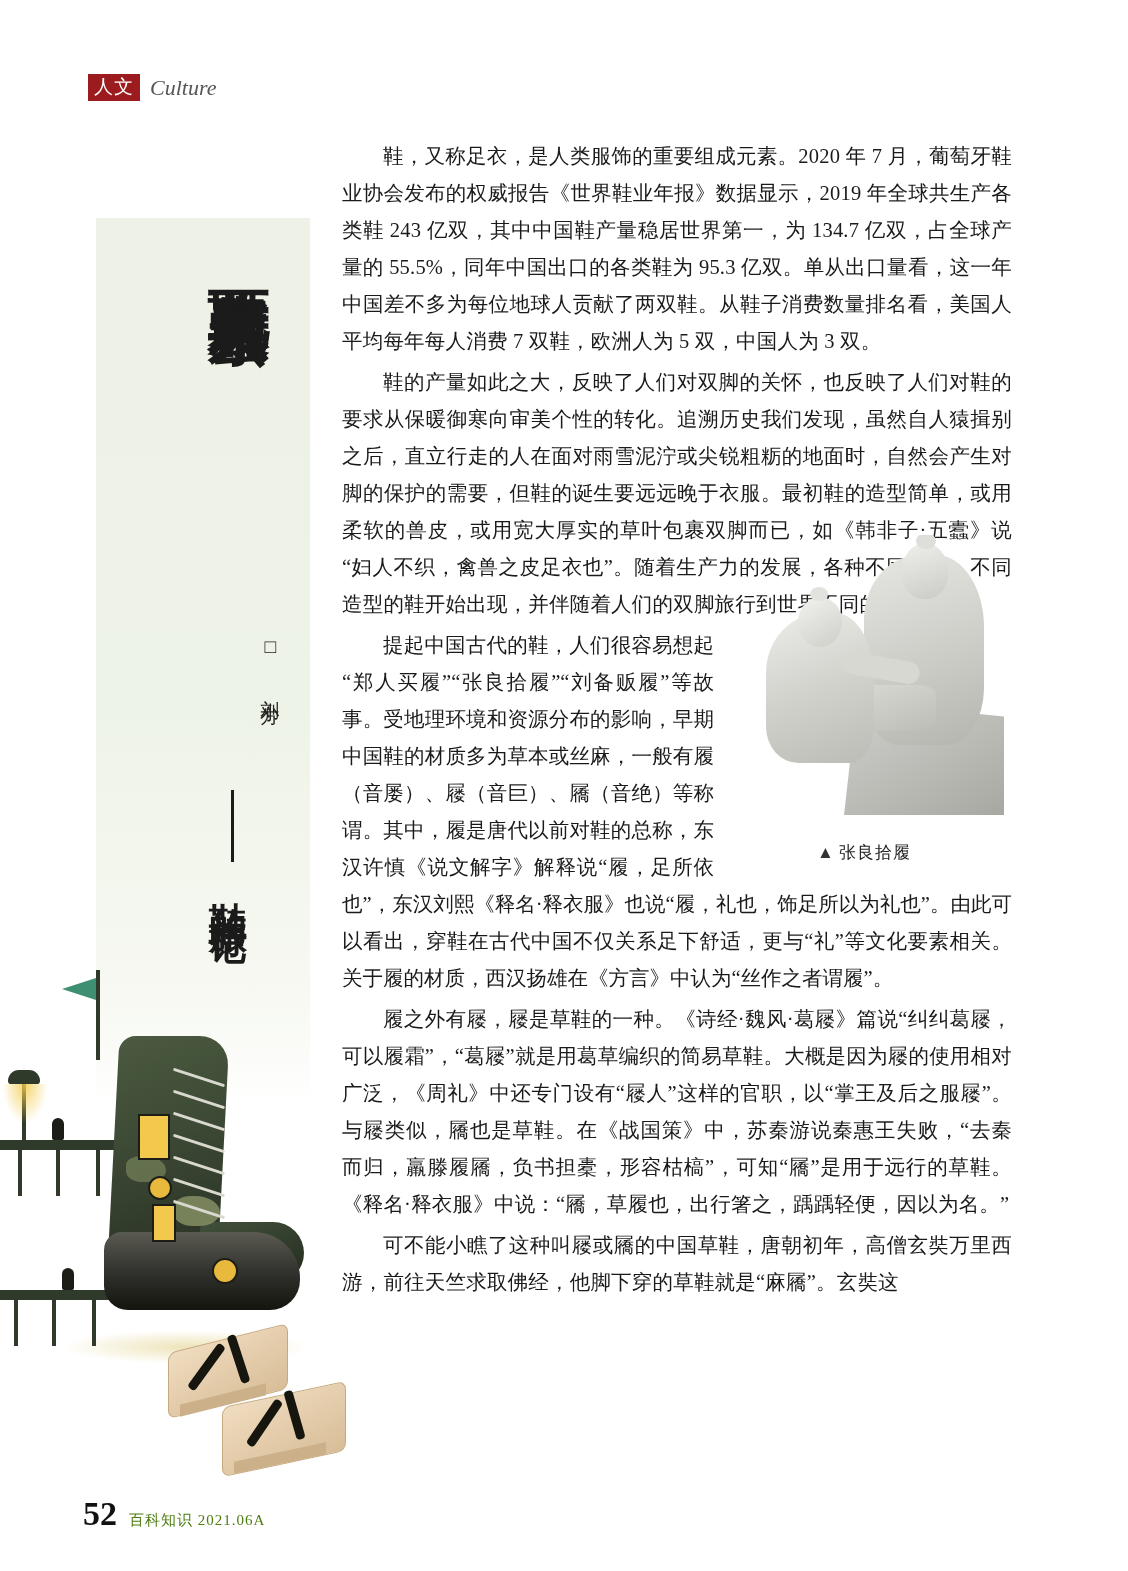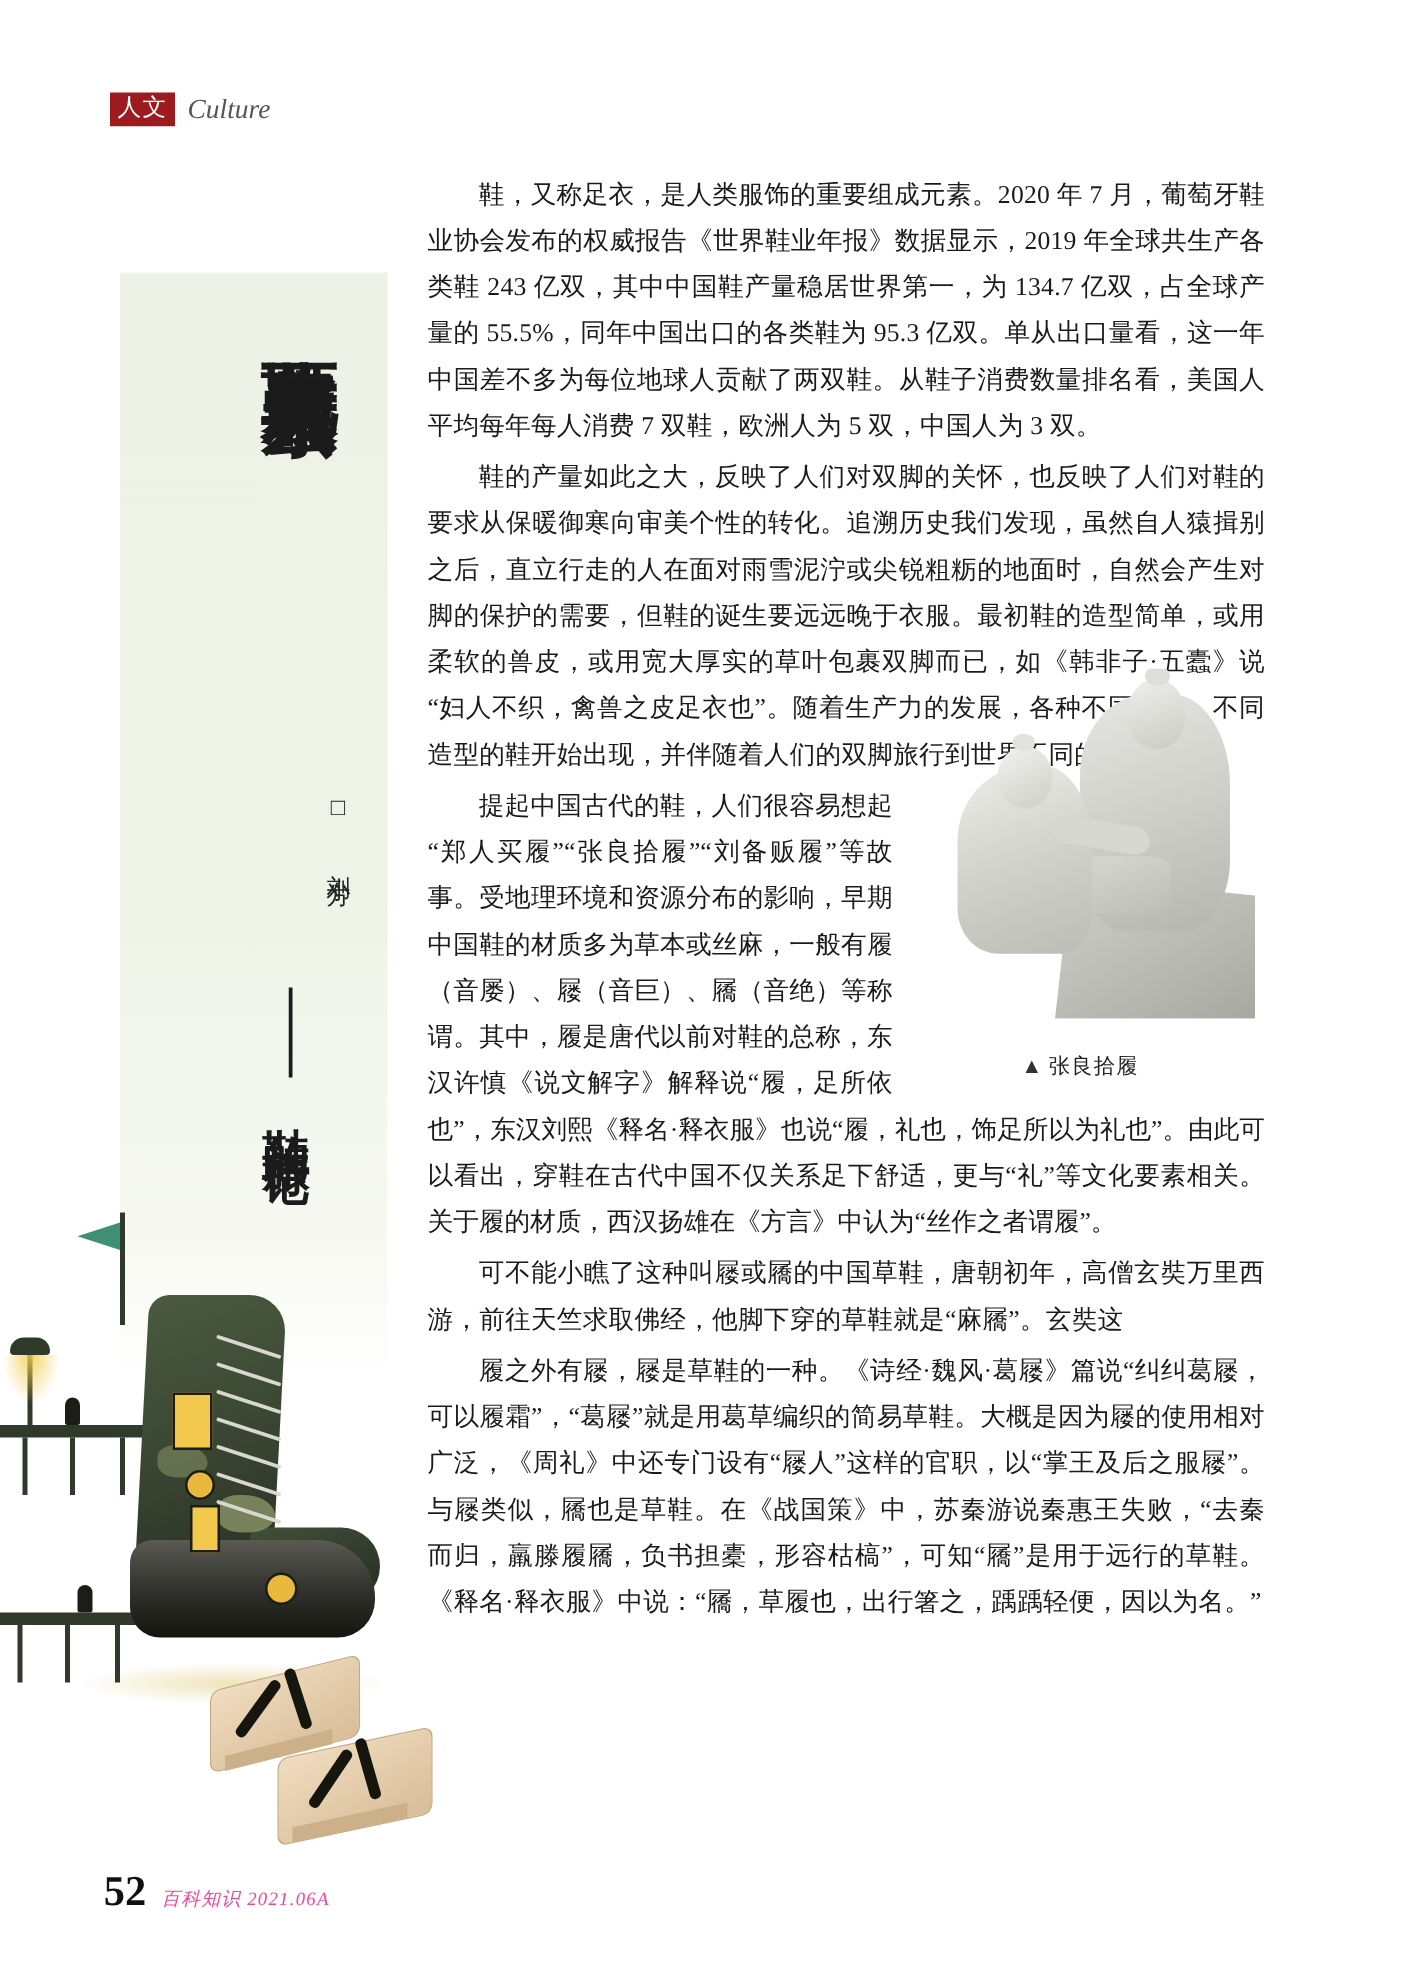--- a/index.html
+++ b/index.html
@@ -15,21 +15,21 @@
     color: #1a1a1a;
     overflow: hidden;
   }
 
   
   .header {
     position: absolute;
     left: 88px;
     top: 74px;
     display: flex;
-    align-items: flex-start;
+    align-items: flex-end;
     gap: 10px;
   }
   .header .cn {
     background: #9b1b1e;
     color: #ffffff;
     font-family: "Liberation Sans", sans-serif;
     font-size: 19px;
     letter-spacing: 1px;
     padding: 3px 6px 5px 6px;
     line-height: 1;
@@ -453,23 +453,22 @@
   }
   .footer .pageno {
     font-family: "Liberation Serif", serif;
     font-weight: bold;
     font-size: 34px;
     color: #111;
     margin-left: 17px;
   }
   .footer .meta {
     font-size: 15px;
-    color: #ec4899;
+    color: #4d7c0f;
     letter-spacing: 1px;
-    font-style: italic;
   }
 </style>
 </head>
 <body>
 
 <div class="header">
   <span class="cn">人文</span>
   <span class="en">Culture</span>
 </div>
 
@@ -502,22 +501,22 @@
       <div class="fig-kneel-head"></div>
       <div class="fig-kneel-bun"></div>
       <div class="arm"></div>
     </div>
     <div class="caption">
       <span class="tri">▲</span><span>张良拾履</span>
     </div>
   </div>
 
   <p class="wrap-para">提起中国古代的鞋，人们很容易想起“郑人买履”“张良拾履”“刘备贩履”等故事。受地理环境和资源分布的影响，早期中国鞋的材质多为草本或丝麻，一般有履（音屡）、屦（音巨）、屩（音绝）等称谓。其中，履是唐代以前对鞋的总称，东汉许慎《说文解字》解释说“履，足所依也”，东汉刘熙《释名·释衣服》也说“履，礼也，饰足所以为礼也”。由此可以看出，穿鞋在古代中国不仅关系足下舒适，更与“礼”等文化要素相关。关于履的材质，西汉扬雄在《方言》中认为“丝作之者谓履”。</p>
+  <p class="body">履之外有屦，屦是草鞋的一种。《诗经·魏风·葛屦》篇说“纠纠葛屦，可以履霜”，“葛屦”就是用葛草编织的简易草鞋。大概是因为屦的使用相对广泛，《周礼》中还专门设有“屦人”这样的官职，以“掌王及后之服屦”。与屦类似，屩也是草鞋。在《战国策》中，苏秦游说秦惠王失败，“去秦而归，羸滕履屩，负书担橐，形容枯槁”，可知“屩”是用于远行的草鞋。《释名·释衣服》中说：“屩，草履也，出行箸之，踽踽轻便，因以为名。”</p>
   <p class="body">可不能小瞧了这种叫屦或屩的中国草鞋，唐朝初年，高僧玄奘万里西游，前往天竺求取佛经，他脚下穿的草鞋就是“麻屩”。玄奘这</p>
-  <p class="body">履之外有屦，屦是草鞋的一种。《诗经·魏风·葛屦》篇说“纠纠葛屦，可以履霜”，“葛屦”就是用葛草编织的简易草鞋。大概是因为屦的使用相对广泛，《周礼》中还专门设有“屦人”这样的官职，以“掌王及后之服屦”。与屦类似，屩也是草鞋。在《战国策》中，苏秦游说秦惠王失败，“去秦而归，羸滕履屩，负书担橐，形容枯槁”，可知“屩”是用于远行的草鞋。《释名·释衣服》中说：“屩，草履也，出行箸之，踽踽轻便，因以为名。”</p>
 </div>
 
 <div class="illus">
   <div class="ground-shadow"></div>
 
   <div class="flag"></div>
   <div class="mast"></div>
 
   <div class="lamp-head"></div>
   <div class="lamp-pole"></div>

